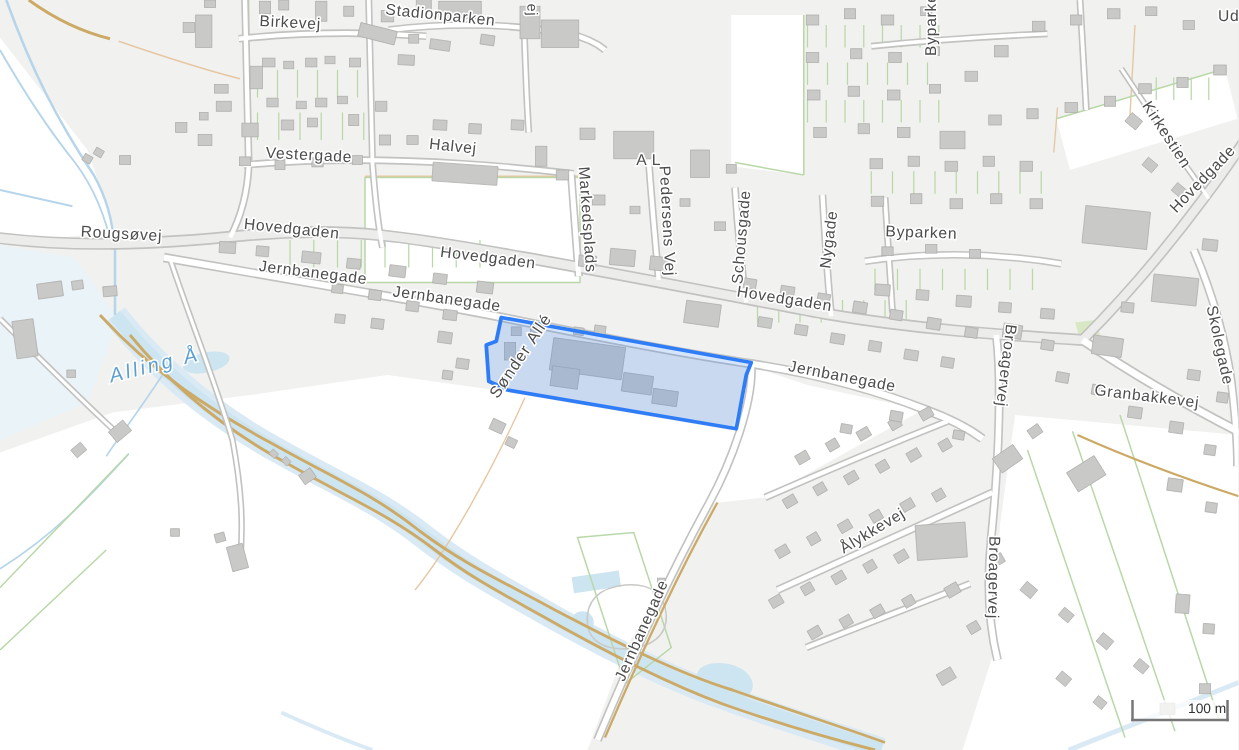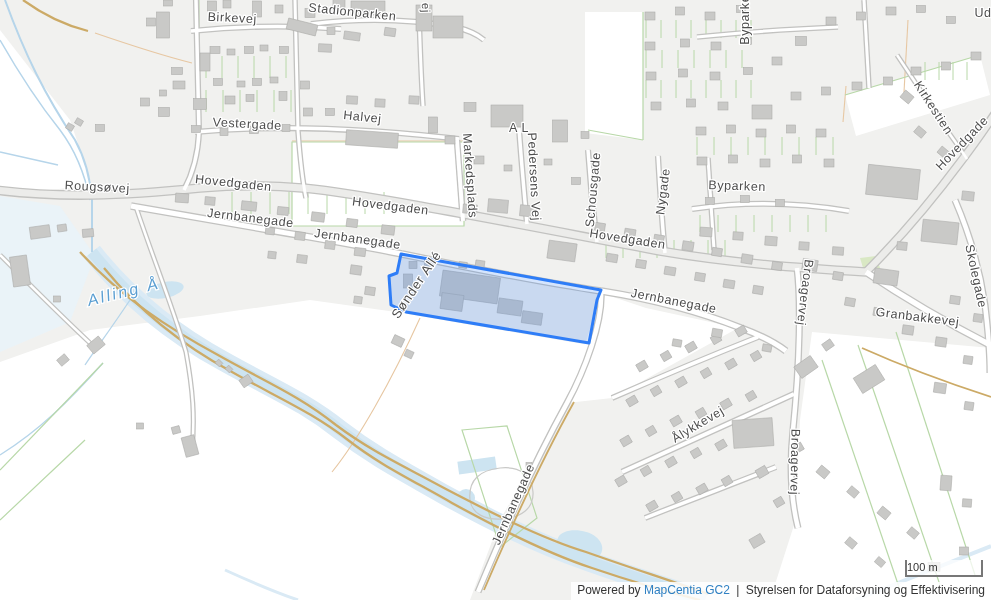--- a/index.html
+++ b/index.html
@@ -17,21 +17,21 @@
   .lbl{paint-order:stroke;stroke:#ffffff;stroke-width:2.6px;stroke-linejoin:round;
        fill:var(--label);font-family:"Liberation Sans",sans-serif;font-size:12.5px;
        letter-spacing:.6px;}
   .lbl-sm{font-size:11.5px;}
   .wlbl{paint-order:stroke;stroke:#ffffff;stroke-width:2.4px;fill:var(--wlabel);
         font-family:"Liberation Sans",sans-serif;font-size:16px;font-style:italic;letter-spacing:2.5px;}
   .hl-lbl{paint-order:stroke;stroke:#ffffff;stroke-width:2.4px;fill:#4c4c4c;
         font-family:"Liberation Sans",sans-serif;font-size:13px;letter-spacing:1px;}
   .scale-ctrl{position:absolute;right:8px;bottom:23px;width:74px;height:15px;
       background:rgba(255,255,255,0.75);border:2px solid var(--scale-b);border-top:none;
-      font-size:11px;line-height:15px;text-align:left;color:#333;}
+      font-size:11px;line-height:15px;text-align:right;color:#333;}
   .attribution{position:absolute;right:0;bottom:0;height:17px;line-height:17px;
       background:rgba(255,255,255,0.85);padding:0 6px 1px 6px;font-size:12px;color:var(--attr);
       white-space:nowrap;}
   .attribution a{color:var(--link);text-decoration:none;}
   .attribution .sep{margin:0 3px;}
 </style>
 </head>
 <body>
 
 <div class="stage">
@@ -502,19 +502,13 @@
     <text class="lbl" text-anchor="middle" transform="translate(700,428) rotate(-31)">Ålykkevej</text>
     <text class="wlbl" text-anchor="middle" transform="translate(125,297) rotate(-14)">Alling Å</text>
     <text class="hl-lbl" text-anchor="middle" transform="translate(420,287) rotate(-56)">Sønder Allé</text>
   </g>
 </svg>
 
 <div class="scale-ctrl">
   <span>100 m</span>
 </div>
 
-<div class="attribution">
-  <span>Powered by</span>
-  <a href="#">MapCentia GC2</a>
-  <span class="sep">|</span>
-  <span>Styrelsen for Dataforsyning og Effektivisering</span>
 </div>
-</div>
 
 </body></html>

